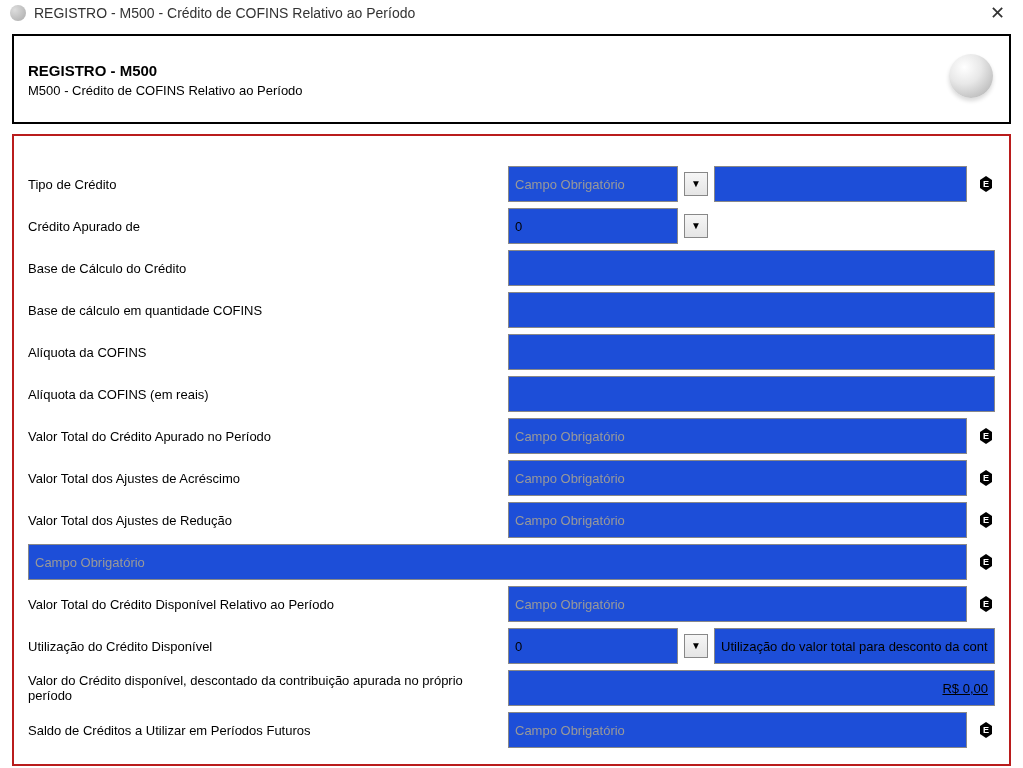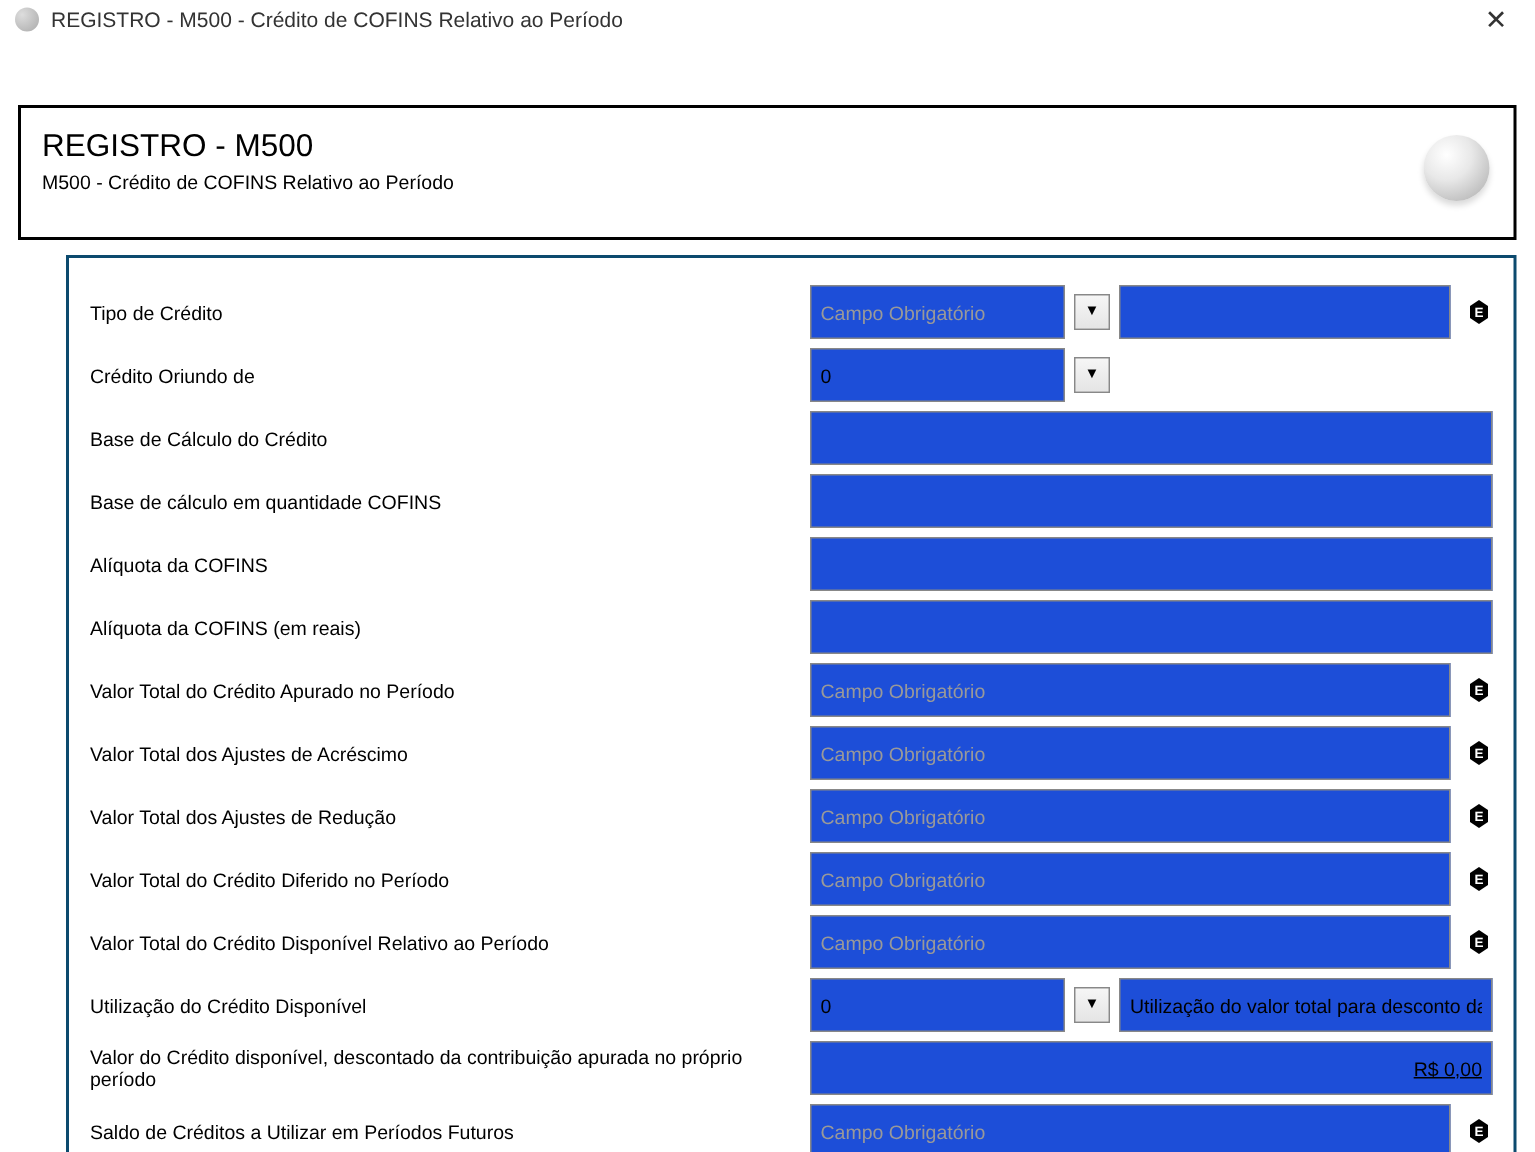--- a/index.html
+++ b/index.html
@@ -12,21 +12,20 @@
     width: 1023px;
     height: 768px;
     overflow: hidden;
   }
   .window {
     width: 1023px;
     height: 768px;
     background: #fff;
     display: flex;
     flex-direction: column;
-    gap: 36px;
   }
   .titlebar {
     height: 34px;
     display: flex;
     align-items: center;
     padding: 0 10px;
     font-size: 14px;
     color: #333;
   }
   .titlebar .app-icon {
@@ -52,42 +51,41 @@
     gap: 10px;
   }
 
   .header-box {
     border: 2px solid #000;
     padding: 10px 14px 20px 14px;
     position: relative;
     min-height: 90px;
   }
   .header-box h2 {
-    margin: 4px 0 4px 0;
-    font-size: 21px;
-    font-weight: normal;
+    margin: 16px 0 4px 0;
+    font-size: 15px;
+    font-weight: bold;
   }
   .header-box .sub {
     font-size: 13px;
   }
   .header-box .sphere {
     position: absolute;
     right: 16px;
     top: 18px;
     width: 44px;
     height: 44px;
     border-radius: 50%;
     background: radial-gradient(circle at 35% 30%, #fff, #e8e8e8 40%, #c8c8c8 70%, #aaa);
     box-shadow: 0 3px 4px rgba(0,0,0,0.15);
   }
 
   .form-box {
-    border: 2px solid #0c4a6e;
-    padding: 18px 14px 16px 14px;
-    margin-left: 32px;
+    border: 2px solid #b91c1c;
+    padding: 30px 14px 16px 14px;
   }
   .row {
     display: flex;
     align-items: center;
     min-height: 32px;
     margin-bottom: 6px;
   }
   .label {
     width: 480px;
     font-size: 13px;
@@ -183,21 +181,21 @@
           <span class="req-icon">
             <svg width="16" height="16" viewBox="0 0 16 16">
                 <path d="M8 0 L14 4 L14 12 L8 16 L2 12 L2 4 Z" fill="#000"></path>
                 <text x="8" y="11" text-anchor="middle" font-size="9" font-weight="bold" fill="#fff">E</text>
               </svg>
           </span>
         </div>
       </div>
 
       <div class="row">
-        <div class="label">Crédito Oriundo de</div>
+        <div class="label">Crédito Apurado de</div>
         <div class="controls">
           <input class="text" style="width: 170px;" value="0">
           <button class="combo-btn">
             <span>▼</span>
           </button>
         </div>
       </div>
 
       <div class="row">
         <div class="label">Base de Cálculo do Crédito</div>
@@ -260,21 +258,20 @@
           <span class="req-icon">
             <svg width="16" height="16" viewBox="0 0 16 16">
                 <path d="M8 0 L14 4 L14 12 L8 16 L2 12 L2 4 Z" fill="#000"></path>
                 <text x="8" y="11" text-anchor="middle" font-size="9" font-weight="bold" fill="#fff">E</text>
               </svg>
           </span>
         </div>
       </div>
 
       <div class="row">
-        <div class="label">Valor Total do Crédito Diferido no Período</div>
         <div class="controls">
           <input class="text ph-normal" style="flex: 1 1 0%;" placeholder="Campo Obrigatório">
           <span class="req-icon">
             <svg width="16" height="16" viewBox="0 0 16 16">
                 <path d="M8 0 L14 4 L14 12 L8 16 L2 12 L2 4 Z" fill="#000"></path>
                 <text x="8" y="11" text-anchor="middle" font-size="9" font-weight="bold" fill="#fff">E</text>
               </svg>
           </span>
         </div>
       </div>

